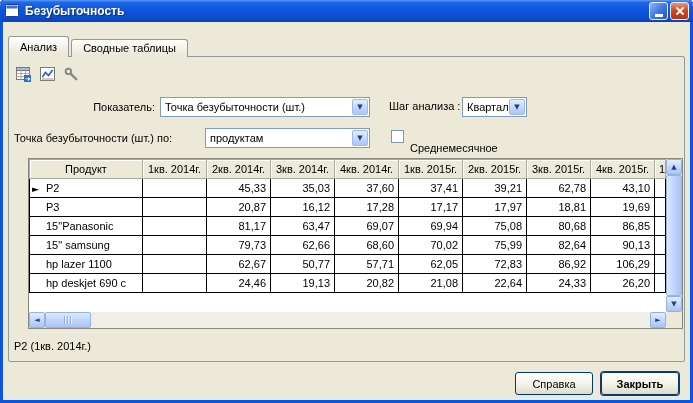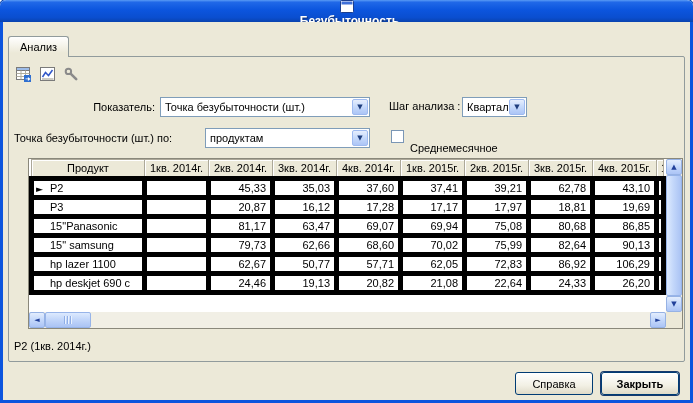--- a/index.html
+++ b/index.html
@@ -15,21 +15,21 @@
     width: 693px;
     height: 403px;
     box-shadow: 0 0 0 1px #0640A8;
     border-radius: 6px 6px 0 0;
   }
   
   .titlebar {
     position: absolute; left:0; top:0; width:693px; height:22px;
     background: linear-gradient(180deg, #5A9BF5 0%, #2068E8 10%, var(--titlebar-blue, #0C55DE) 45%, #0A4ECF 80%, #0A43AE 100%);
     border-radius: 6px 6px 0 0;
-    display: flex; align-items: center; padding: 0 4px 0 5px; flex-direction: column;
+    display: flex; align-items: center; padding: 0 4px 0 5px;
   }
   .titlebar .title {
     color:#fff; font-weight:bold; font-size:12px; margin-left:5px;
     text-shadow: 1px 1px 1px #12316F;
     white-space: nowrap;
   }
   .tb-btns { margin-left:auto; display:flex; gap:2px; }
   .tbtn {
     width:19px; height:18px; border-radius:3px; border:1px solid #E9F0FC;
     display:flex; align-items:center; justify-content:center; cursor:default;
@@ -92,21 +92,21 @@
   .grid-data { position:absolute; left:0; top:0; width:637px; height:153px; background:#fff; overflow:hidden; }
   table.grid { border-collapse:collapse; table-layout:fixed; width:637px; }
   .grid th, .grid td {
     height:19px; padding:0 4px; overflow:hidden; white-space:nowrap;
     font-weight:normal; font-size:11px;
   }
   .grid th {
     background:#ECE9D8; border:1px solid #ACA899; text-align:center;
     box-shadow: inset 1px 1px 0 #FFFFFF;
   }
-  .grid td { background:#fff; border:5px solid #000000; }
+  .grid td { background:#fff; border:1px solid #000000; }
   .grid td.num { text-align:right; }
   .grid td.product { text-align:left; padding:0 2px; }
   .row-marker { display:inline-block; width:14px; font-size:9px; font-family:"DejaVu Sans",sans-serif; }
   
   .vscroll { position:absolute; left:637px; top:0; width:16px; height:153px; background:#F1EFE5; }
   .hscroll { position:absolute; left:0; top:153px; width:637px; height:16px; background:#F1EFE5; }
   .sb-corner { position:absolute; left:637px; top:153px; width:16px; height:16px; background:#ECE9D8; }
   .sb-btn {
     position:absolute; width:16px; height:16px;
     background: linear-gradient(#E3EDFD, #C7DAFB 45%, #ABC4F6);
@@ -166,20 +166,21 @@
             <path d="M1.5 1.5 L8.5 8.5 M8.5 1.5 L1.5 8.5" stroke="#FFFFFF" stroke-width="1.8"></path>
           </svg>
       </span>
     </span>
   </div>
 
   <div class="client" style="position:absolute;">
 
     <div class="tabstrip">
       <div class="tab active"><span>Анализ</span></div>
+      <div class="tab"><span>Сводные таблицы</span></div>
     </div>
 
     <div class="panel"></div>
 
     <span class="toolbtn" style="left:10px;">
       <svg width="17" height="17" viewBox="0 0 17 17">
           <rect x="1.5" y="1.5" width="13" height="12" fill="#FFFFFF" stroke="#7A7A7A"></rect>
           <rect x="1.5" y="1.5" width="13" height="3" fill="#9DBCE8" stroke="#7A7A7A"></rect>
           <line x1="6" y1="4.5" x2="6" y2="13.5" stroke="#B0AD9E"></line>
           <line x1="10.5" y1="4.5" x2="10.5" y2="13.5" stroke="#B0AD9E"></line>

